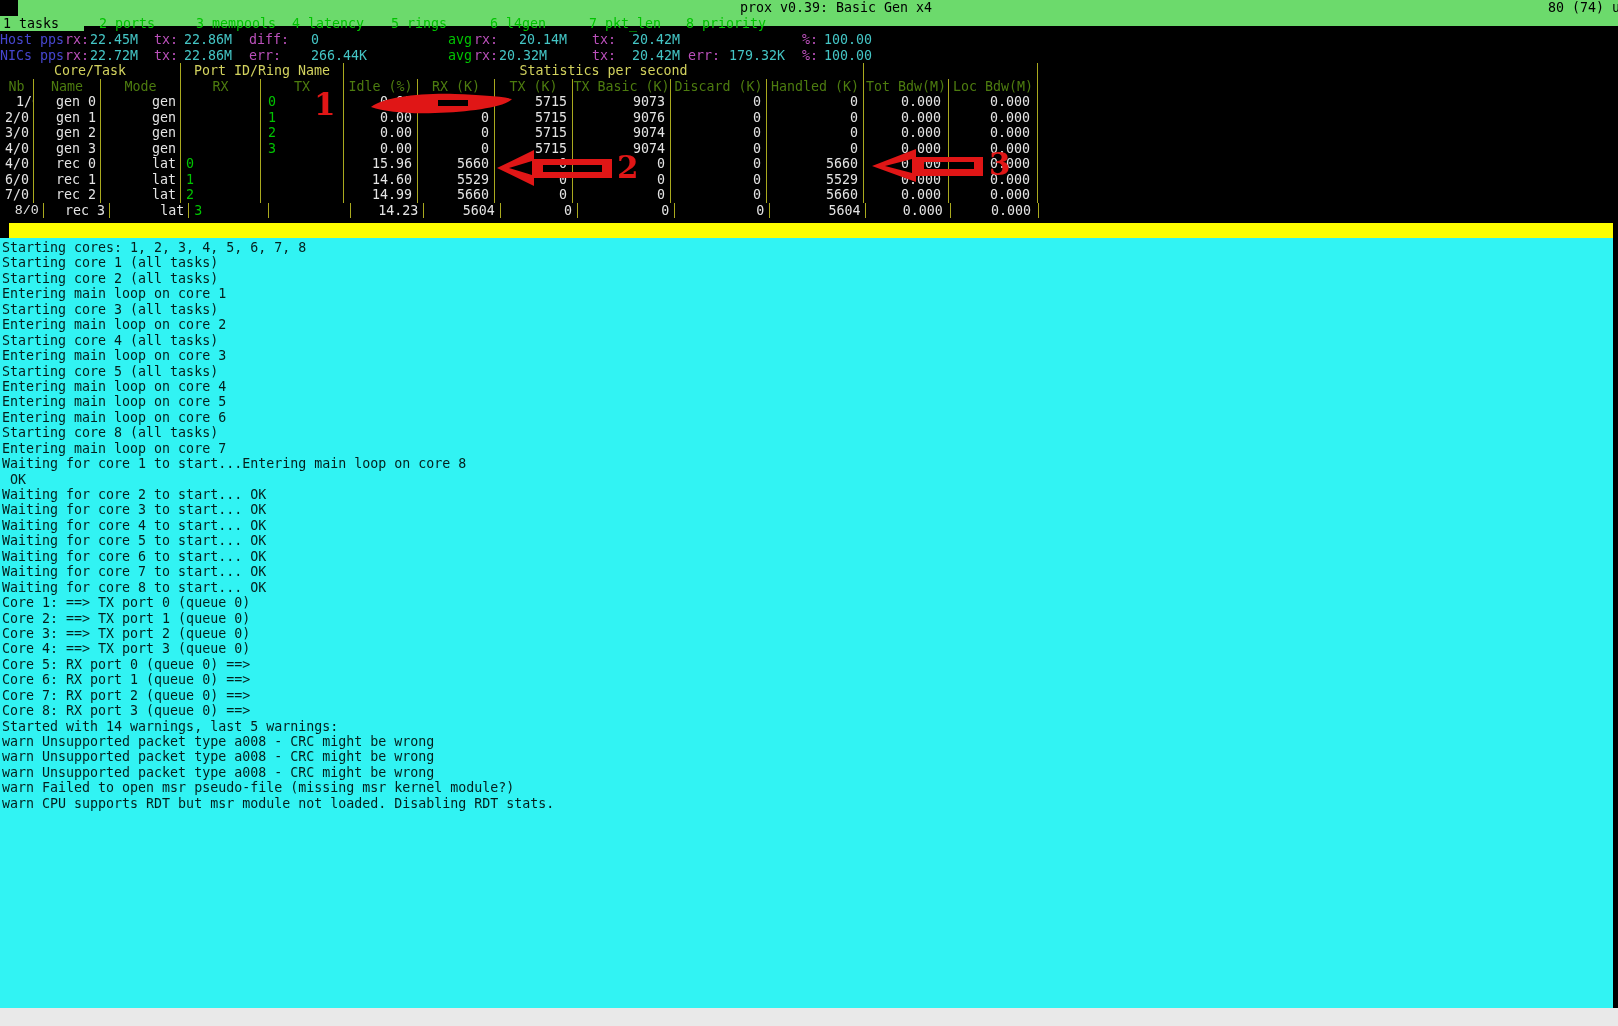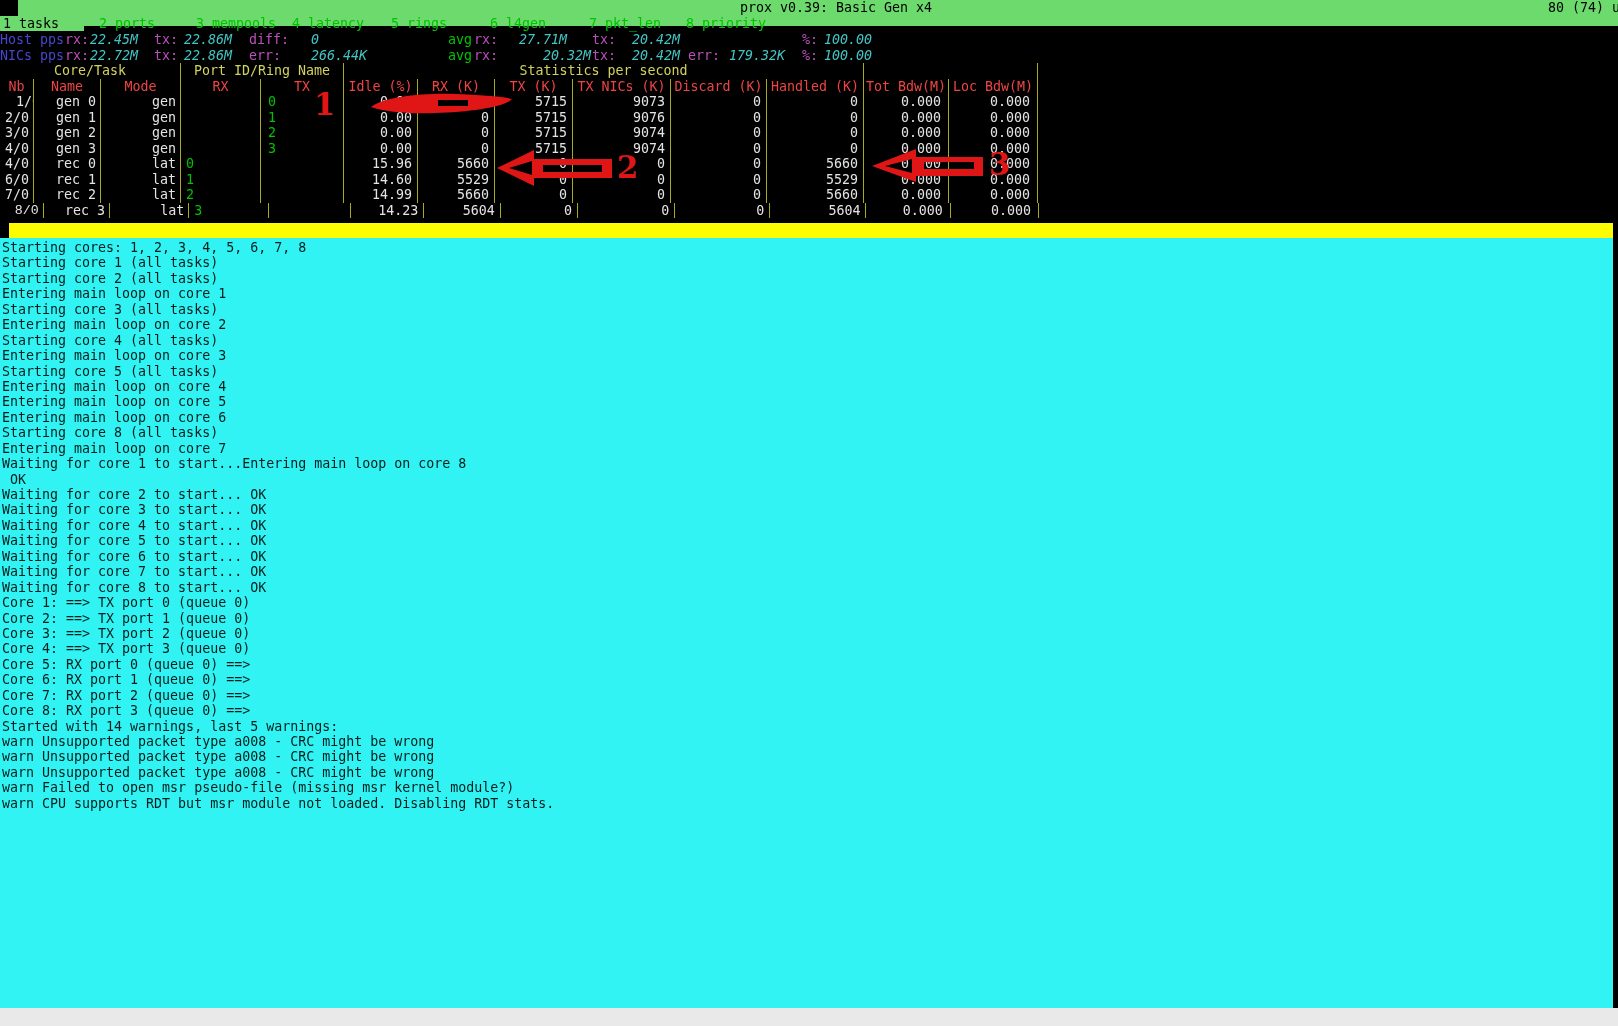--- a/index.html
+++ b/index.html
@@ -14,27 +14,27 @@
 
   .tabbar { position:absolute; left:0; top:15.5px; width:1613px; height:15.5px; line-height:15.5px; }
   .tab-active { position:absolute; left:0; top:0; width:84px; height:15.5px;
     background:#6cda6c; color:#000; padding-left:3px; white-space:pre; }
   .tab { position:absolute; top:0; color:#00c400; white-space:pre; }
 
   .statsline { position:absolute; left:0; width:1613px; height:15.5px; line-height:15.5px; }
   .statsline span { position:absolute; white-space:pre; }
   .tk-label { color:#4646cf; }
   .tk-key   { color:#bb50bb; }
-  .tk-val   { color:#44c5c5;font-style:italic; }
+  .tk-val   { color:#44c5c5; }
   .tk-avg   { color:#00c400; }
 
   .table { position:absolute; left:0; top:63px; width:1039px; }
   .trow { display:flex; height:15.5px; line-height:15.5px; }
   .tcell { border-right:1px solid #a9a91e; color:#e4e4e4; overflow:hidden; white-space:pre; }
-  .thead { color:#ef4444; text-align:center; }
+  .thead { color:#4d7c0f; text-align:center; }
   .tgroup { color:#d2d25e; text-align:center; }
   .num { text-align:right; padding-right:5px; }
   .pad4 { text-align:right; padding-right:4px; }
   .pad14 { text-align:right; padding-right:4px; }
   .pad7 { text-align:right; padding-right:7px; }
   .port { color:#00c400; text-align:left; }
 
   .cmdrow { position:absolute; left:0; top:223px; width:1613px; height:15px; background:#fdfd00; }
   .cursor { position:absolute; left:0; top:0; width:9px; height:15px; background:#000; }
 
@@ -68,37 +68,37 @@
   <div class="statsline" id="stats-host" style="top:32px">
       <span class="tk-label" style="left: 0px;">Host pps</span>
       <span class="tk-key" style="left: 65px;">rx:</span>
       <span class="tk-val" style="left: 90px;">22.45M</span>
       <span class="tk-key" style="left: 154px;">tx:</span>
       <span class="tk-val" style="left: 184px;">22.86M</span>
       <span class="tk-key" style="left: 249px;">diff:</span>
       <span class="tk-val" style="left: 311px;">0</span>
       <span class="tk-avg" style="left: 448px;">avg</span>
       <span class="tk-key" style="left: 474px;">rx:</span>
-      <span class="tk-val" style="left: 519px;">27.71M</span>
+      <span class="tk-val" style="left: 519px;">20.14M</span>
       <span class="tk-key" style="left: 592px;">tx:</span>
       <span class="tk-val" style="left: 632px;">20.42M</span>
       <span class="tk-key" style="left: 802px;">%:</span>
       <span class="tk-val" style="left: 824px;">100.00</span>
     </div>
   <div class="statsline" id="stats-nics" style="top:47.5px">
       <span class="tk-label" style="left: 0px;">NICs pps</span>
       <span class="tk-key" style="left: 65px;">rx:</span>
       <span class="tk-val" style="left: 90px;">22.72M</span>
       <span class="tk-key" style="left: 154px;">tx:</span>
       <span class="tk-val" style="left: 184px;">22.86M</span>
       <span class="tk-key" style="left: 249px;">err:</span>
       <span class="tk-val" style="left: 311px;">266.44K</span>
       <span class="tk-avg" style="left: 448px;">avg</span>
       <span class="tk-key" style="left: 474px;">rx:</span>
-      <span class="tk-val" style="left: 543px;">20.32M</span>
+      <span class="tk-val" style="left: 499px;">20.32M</span>
       <span class="tk-key" style="left: 592px;">tx:</span>
       <span class="tk-val" style="left: 632px;">20.42M</span>
       <span class="tk-key" style="left: 688px;">err:</span>
       <span class="tk-val" style="left: 729px;">179.32K</span>
       <span class="tk-key" style="left: 802px;">%:</span>
       <span class="tk-val" style="left: 824px;">100.00</span>
     </div>
 
   <div class="table" id="stats-table">
       <div class="trow group-row">
@@ -109,21 +109,21 @@
       </div>
       <div class="trow header-row">
         <div class="tcell thead" style="width: 34px;">Nb</div>
         <div class="tcell thead" style="width: 67px;">Name</div>
         <div class="tcell thead" style="width: 80px;">Mode</div>
         <div class="tcell thead" style="width: 80px;">RX</div>
         <div class="tcell thead" style="width: 83px;">TX</div>
         <div class="tcell thead" style="width: 74px;">Idle (%)</div>
         <div class="tcell thead" style="width: 77px;">RX (K)</div>
         <div class="tcell thead" style="width: 78px;">TX (K)</div>
-        <div class="tcell thead" style="width: 98px;">TX NICs (K)</div>
+        <div class="tcell thead" style="width: 98px;">TX Basic (K)</div>
         <div class="tcell thead" style="width: 96px;">Discard (K)</div>
         <div class="tcell thead" style="width: 97px;">Handled (K)</div>
         <div class="tcell thead" style="width: 85px;">Tot Bdw(M)</div>
         <div class="tcell thead" style="width: 89px;">Loc Bdw(M)</div>
       </div>
       <div class="trow data-row">
         <div class="tcell pad4" style="width: 34px; padding-left: 16px;">1/0</div>
         <div class="tcell pad14" style="width: 67px;">gen 0</div>
         <div class="tcell pad4" style="width: 80px;">gen</div>
         <div class="tcell port" style="width: 80px; padding-left: 5px;"></div>

